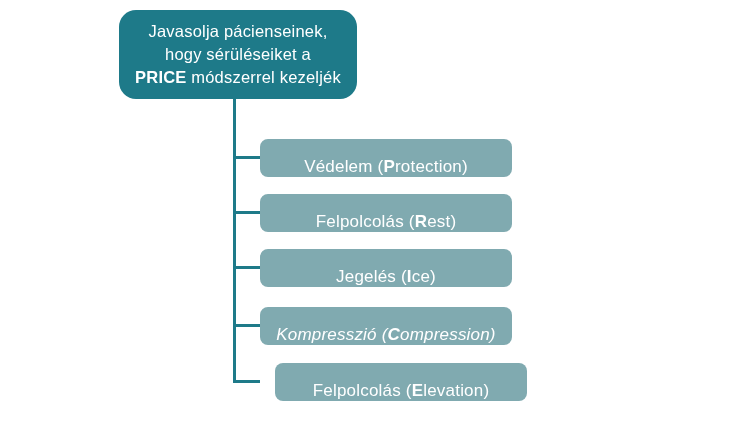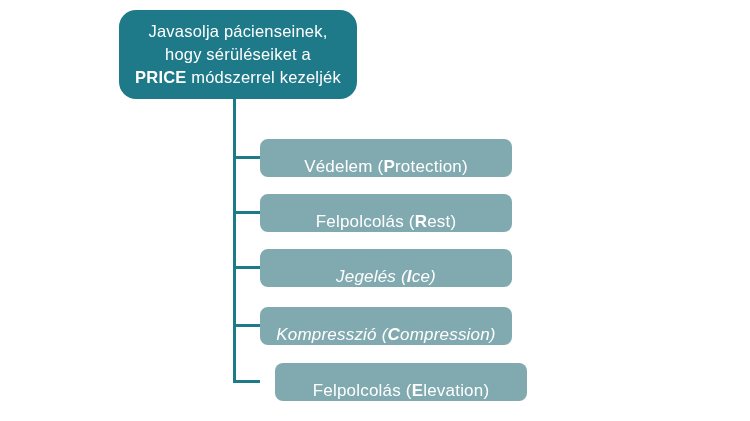--- a/index.html
+++ b/index.html
@@ -73,21 +73,21 @@
     align-items: flex-end;
     justify-content: center;
     text-align: center;
     color: var(--text);
     font-size: 17px;
     letter-spacing: 0.2px;
     white-space: pre;
   }
   .c1 { top: 139px; }
   .c2 { top: 194px; }
-  .c3 { top: 249px; font-style: italic; }
+  .c3 { top: 249px; }
   .c4 { top: 307px; font-style: italic; }
   .c5 { top: 363px; margin-left: 15px; }
 
   b { font-weight: bold; }
 </style>
 </head>
 <body>
 
 <div class="canvas">
 

